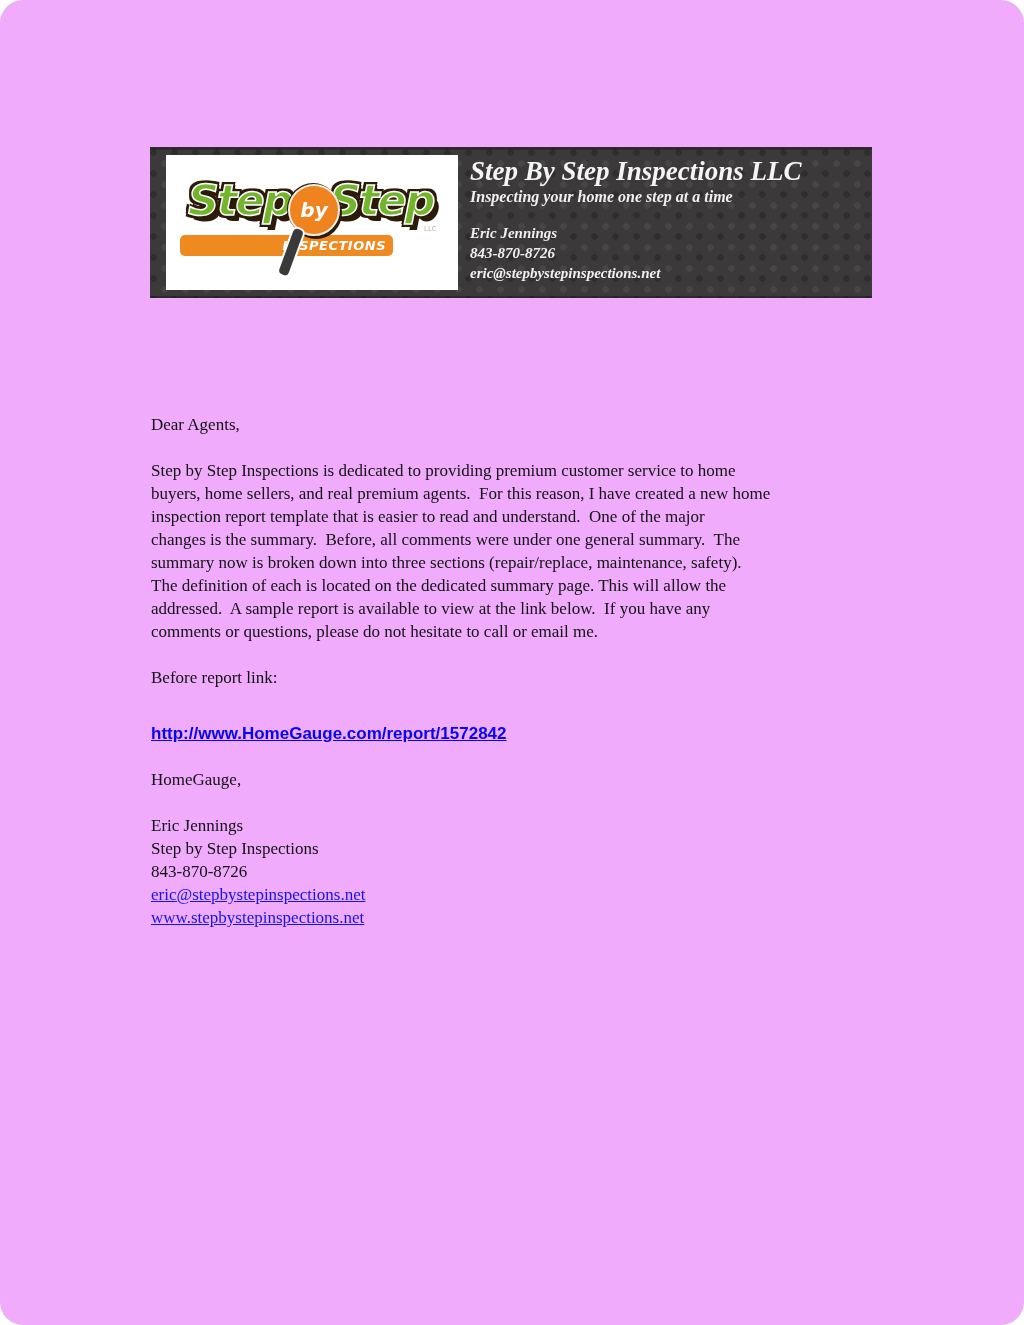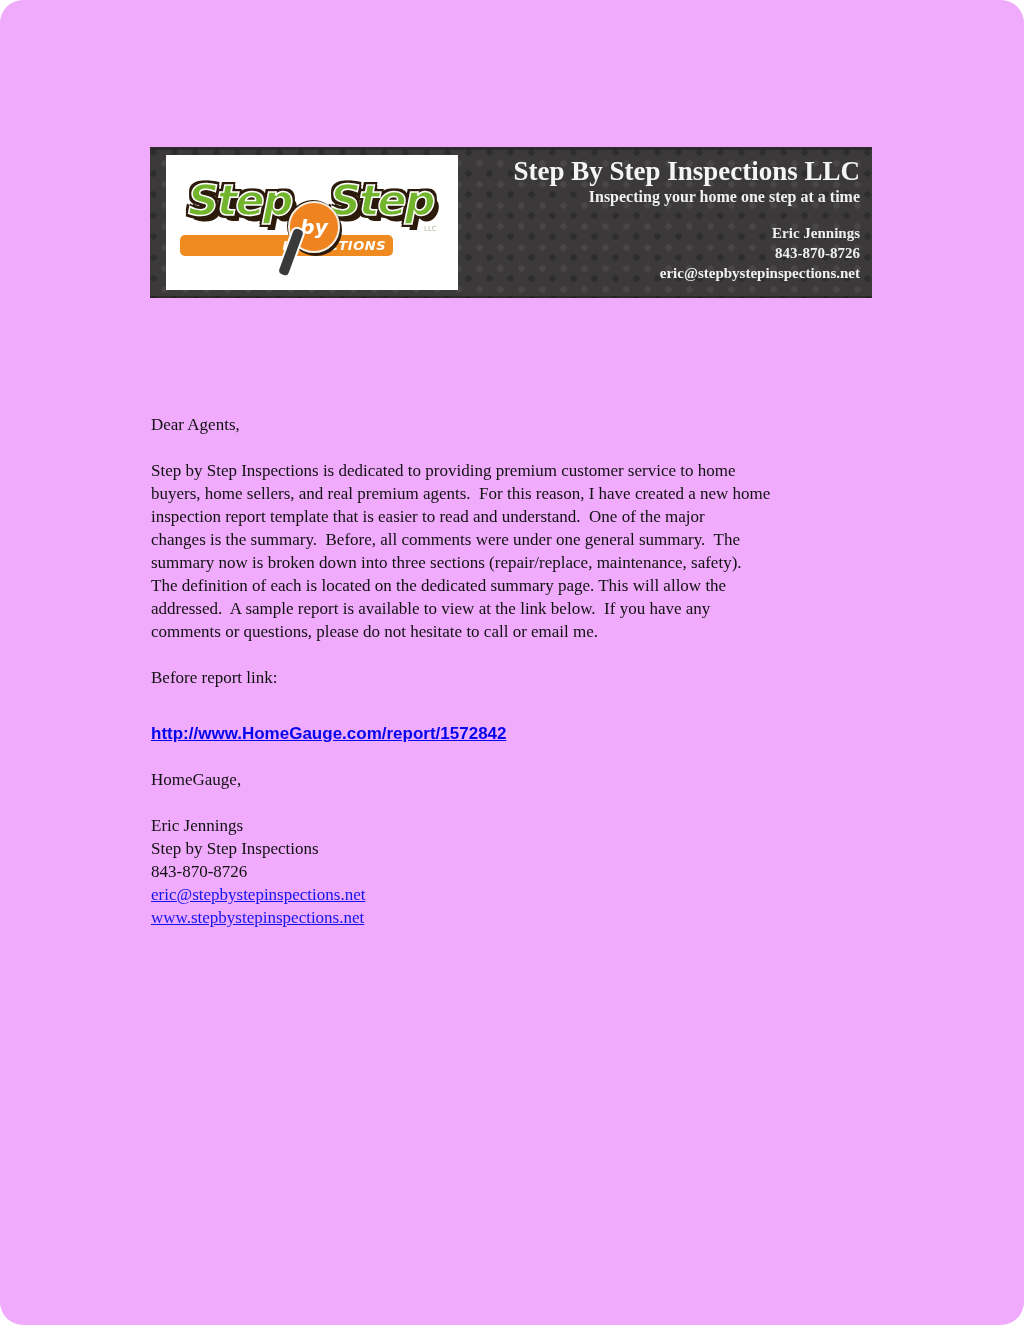--- a/index.html
+++ b/index.html
@@ -59,21 +59,21 @@
       0 -3px 0 #2c1a0a, 0 3px 0 #2c1a0a,
       -3px 0 0 #2c1a0a, 3px 0 0 #2c1a0a,
       5px 6px 0 #2c1a0a;
     z-index: 3;
   }
   .logo-word.w1 { left: 22px; }
   .logo-word.w2 { left: 164px; }
   .logo-lens {
     position: absolute;
     left: 122px;
-    top: 46px;
+    top: 29px;
     width: 48px;
     height: 48px;
     border-radius: 50%;
     background: #ef8320;
     border: 2px solid #f3ede2;
     box-shadow: 2px 3px 0 #2c1a0a, -1px -1px 0 #2c1a0a;
     display: flex;
     align-items: center;
     justify-content: center;
     z-index: 4;
@@ -129,22 +129,23 @@
     color: #b9b2a6;
     z-index: 3;
   }
 
   
   .banner-right {
     position: absolute;
     right: 12px;
     top: 9px;
     width: 390px;
-    text-align: right;
+    text-align: left;
     color: #ffffff;
+    font-style: italic;
   }
   .banner-title {
     font-family: "Liberation Serif", serif;
     font-weight: bold;
     font-size: 27px;
     line-height: 30px;
     color: #f5f5f5;
   }
   .banner-tagline {
     font-family: "Liberation Serif", serif;

